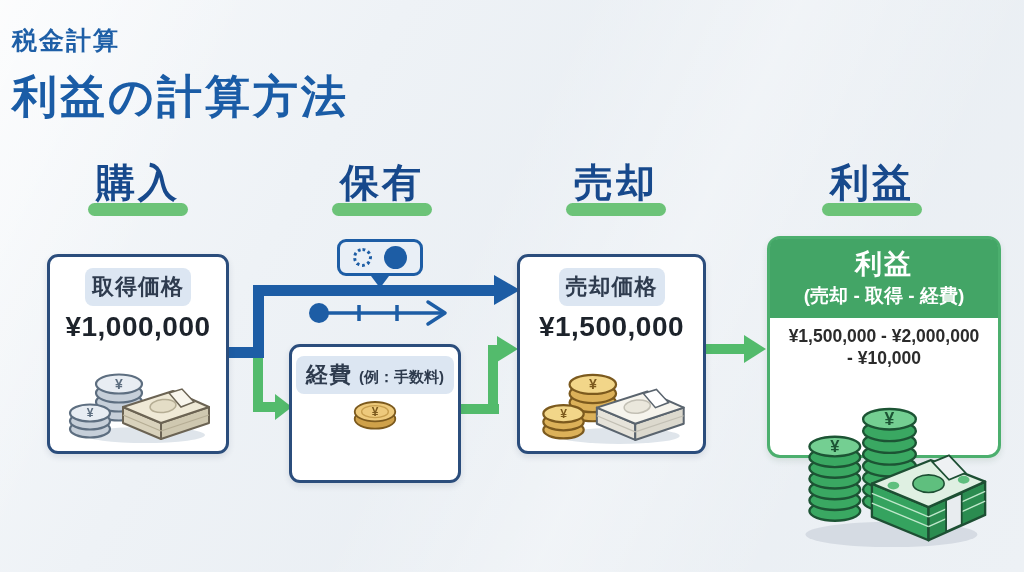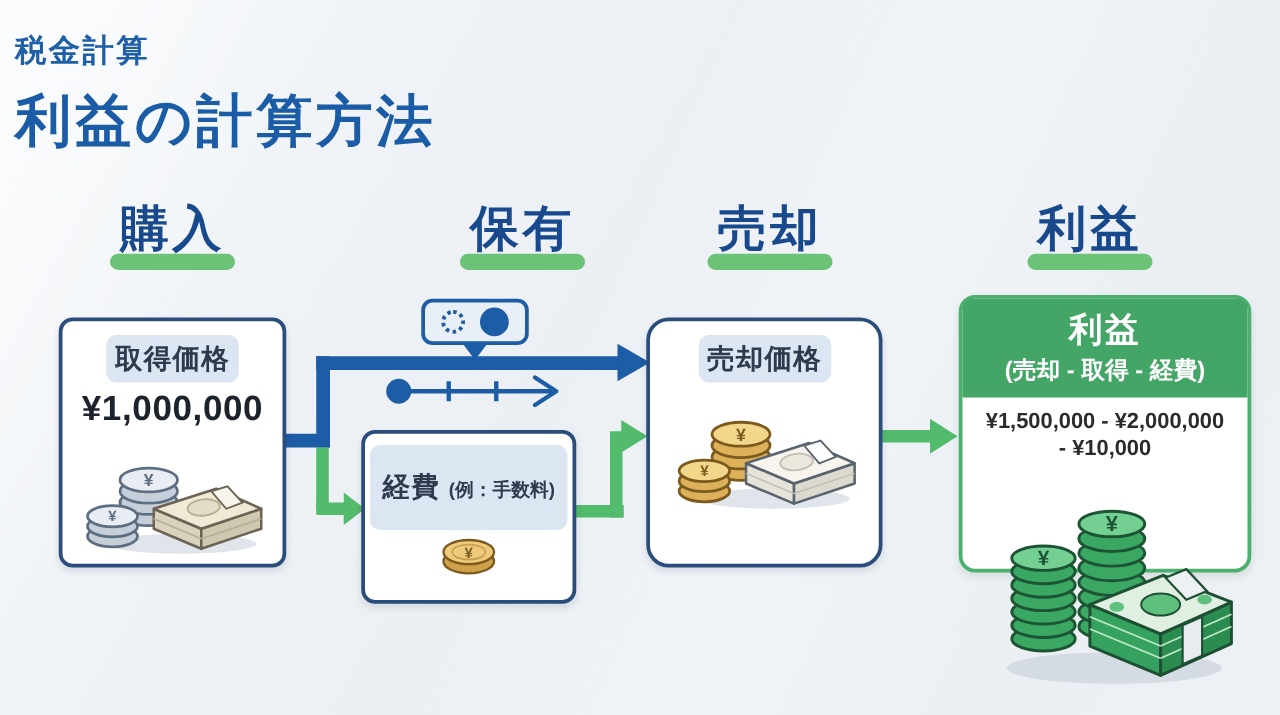--- a/index.html
+++ b/index.html
@@ -26,21 +26,21 @@
 
   
   .titles { position: absolute; top: 24px; left: 12px; width: 100%; z-index: 2; }
   .subtitle { font-size: 25px; font-weight: 800; color: #1e5fa7; letter-spacing: 2px; }
   .main-title { font-size: 45px; font-weight: 800; color: #1a5ca6; letter-spacing: 3px; margin-top: 10px; }
 
   
   .stage { position: absolute; top: 156px; transform: translateX(-50%); z-index: 2; }
   .stage .txt { font-size: 39px; font-weight: 800; color: #17498c; letter-spacing: 3px; position: relative; z-index: 1; display: inline-block; }
   .stage .under { height: 13px; background: #6cc378; border-radius: 7px; margin: -7px -8px 0 -8px; position: relative; z-index: 0; }
-  .stage-1 { left: 138px; } .stage-2 { left: 382px; margin-left: 36px; } .stage-3 { left: 616px; } .stage-4 { left: 872px; }
+  .stage-1 { left: 138px; } .stage-2 { left: 382px; } .stage-3 { left: 616px; } .stage-4 { left: 872px; }
 
   
   .seg { position: absolute; z-index: 1; }
   .blue { background: #1d5da5; }
   .green { background: #53bb6c; }
   .head { position: absolute; width: 0; height: 0; z-index: 1; }
   .blue-h1 { left: 226px; top: 347px; width: 38px; height: 11px; }
   .blue-v  { left: 253px; top: 285px; width: 11px; height: 73px; }
   .blue-h2 { left: 253px; top: 285px; width: 243px; height: 11px; }
   .blue-head { left: 494px; top: 275px; border-top: 15px solid transparent; border-bottom: 15px solid transparent; border-left: 26px solid #1d5da5; }
@@ -69,27 +69,27 @@
   .timeline { position: absolute; left: 300px; top: 294px; z-index: 1; }
 
   
   .box {
     position: absolute; background: #ffffff; border: 3.5px solid #2b4d7c;
     border-radius: 11px; box-shadow: 0 3px 6px rgba(40,60,90,0.12);
     text-align: center; z-index: 2;
   }
   .box-purchase { left: 47px; top: 254px; width: 182px; height: 200px; }
   .box-expense  { left: 289px; top: 344px; width: 172px; height: 139px; }
-  .box-sale     { left: 517px; top: 254px; width: 189px; height: 200px; border-radius: 18px; }
+  .box-sale     { left: 517px; top: 254px; width: 189px; height: 200px; }
   .badge {
     display: inline-block; background: #dce6f2; border-radius: 8px;
     font-weight: 800; color: #2e3b4e; padding: 4px 7px; margin-top: 11px;
     font-size: 22px; letter-spacing: 1px; white-space: nowrap;
   }
-  .box-expense .badge { padding: 19px 10px; margin-top: 9px; }
+  .box-expense .badge { padding: 4px 10px; margin-top: 9px; }
   .badge .note { font-size: 15px; letter-spacing: 0; }
   .amount { font-size: 28px; font-weight: 800; color: #1d232b; margin-top: 5px; letter-spacing: 0.5px; text-align: center; }
   .box-expense .amount { font-size: 26px; margin-top: 3px; }
   .illus { margin-top: 2px; }
 
   
   .box-profit {
     position: absolute; left: 767px; top: 236px; width: 234px; height: 222px;
     background: #ffffff; border: 3.5px solid #4caf6e; border-radius: 13px;
     box-shadow: 0 3px 6px rgba(40,90,60,0.12); text-align: center; z-index: 2;
@@ -200,20 +200,21 @@
     <svg class="illus" viewBox="0 0 54 38" width="50" height="35">
       <ellipse cx="27" cy="25" rx="22" ry="10.5" fill="#cfa14a" stroke="#7c5a1e" stroke-width="2"></ellipse>
       <ellipse cx="27" cy="17" rx="22" ry="10.5" fill="#eeca7c" stroke="#7c5a1e" stroke-width="2"></ellipse>
       <ellipse cx="27" cy="17" rx="14.5" ry="6.5" fill="none" stroke="#c89f4e" stroke-width="1.5"></ellipse>
       <text x="27" y="22" font-size="13" font-weight="bold" fill="#7c5a1e" text-anchor="middle">¥</text>
     </svg>
   </div>
 
   <div class="box box-sale">
     <div class="badge">売却価格</div>
+    <div class="amount">¥1,500,000</div>
     <svg class="illus" viewBox="0 0 150 100" width="152" height="101">
       <ellipse cx="82" cy="90" rx="60" ry="8" fill="#d7dee6" opacity="0.8"></ellipse>
       <g stroke="#7c5a1e" stroke-width="2.2">
         <ellipse cx="56" cy="66" rx="23" ry="9.5" fill="#dcb159"></ellipse>
         <ellipse cx="56" cy="57" rx="23" ry="9.5" fill="#dcb159"></ellipse>
         <ellipse cx="56" cy="48" rx="23" ry="9.5" fill="#dcb159"></ellipse>
         <ellipse cx="56" cy="39" rx="23" ry="9.5" fill="#f2d689"></ellipse>
       </g>
       <text x="56" y="44" font-size="14" font-weight="bold" fill="#7c5a1e" text-anchor="middle">¥</text>
       <g stroke="#7c5a1e" stroke-width="2.2">

